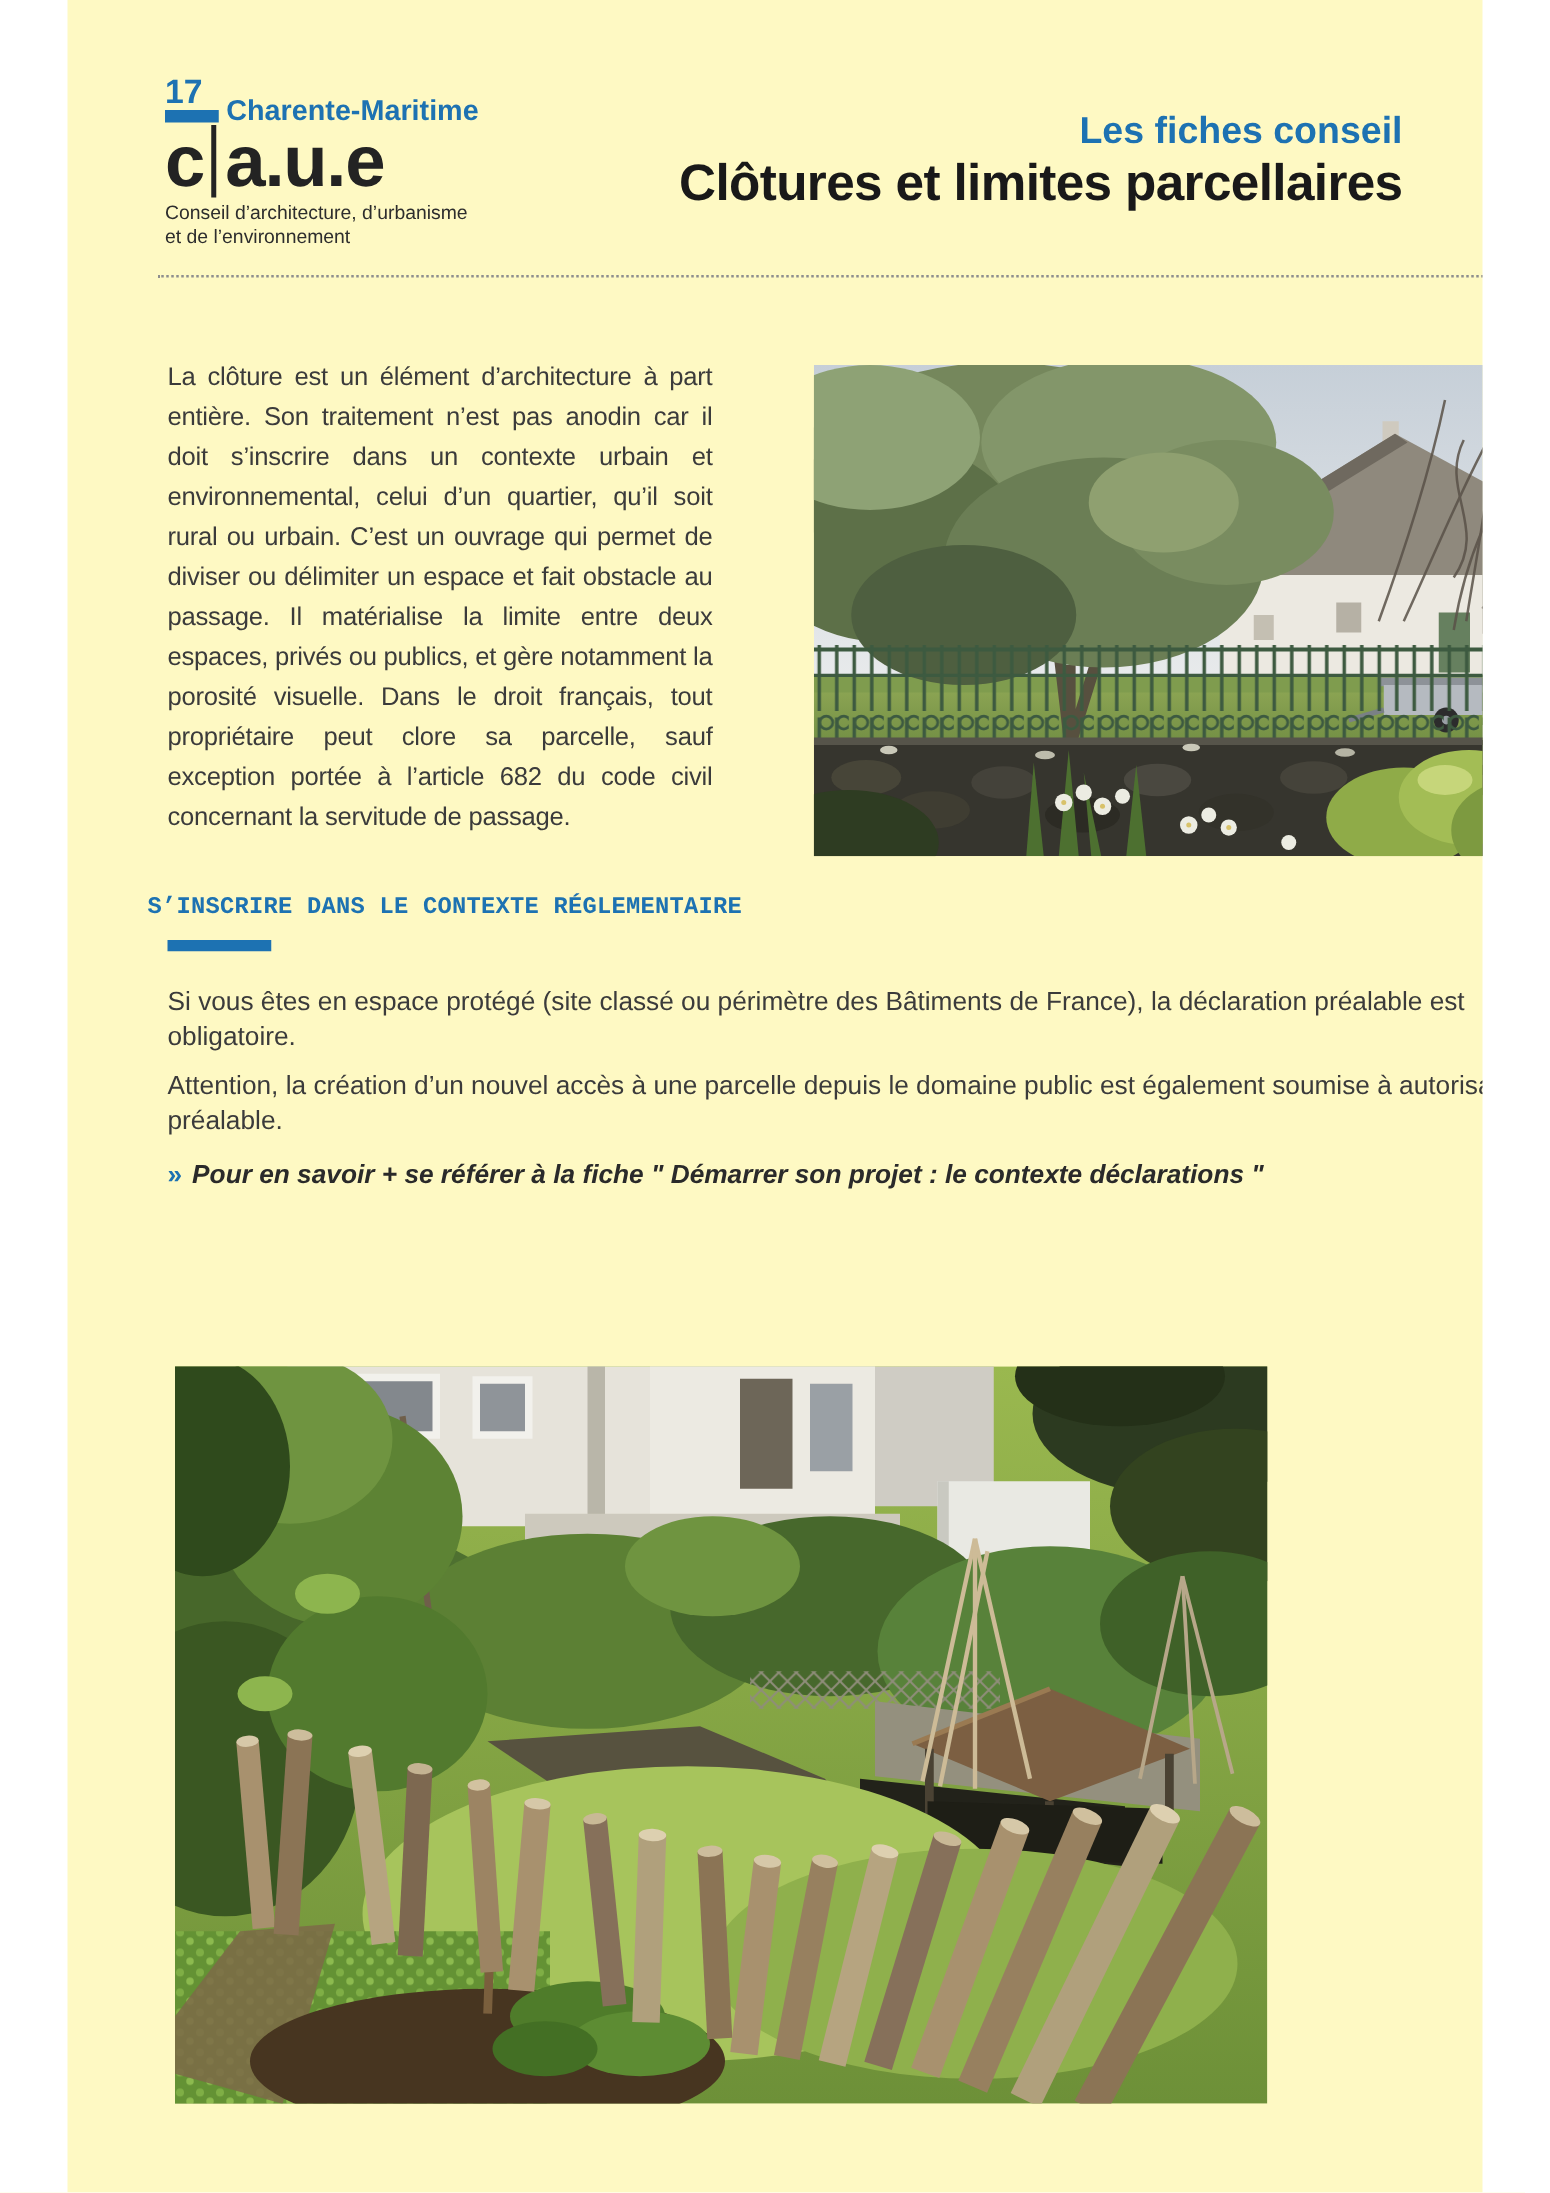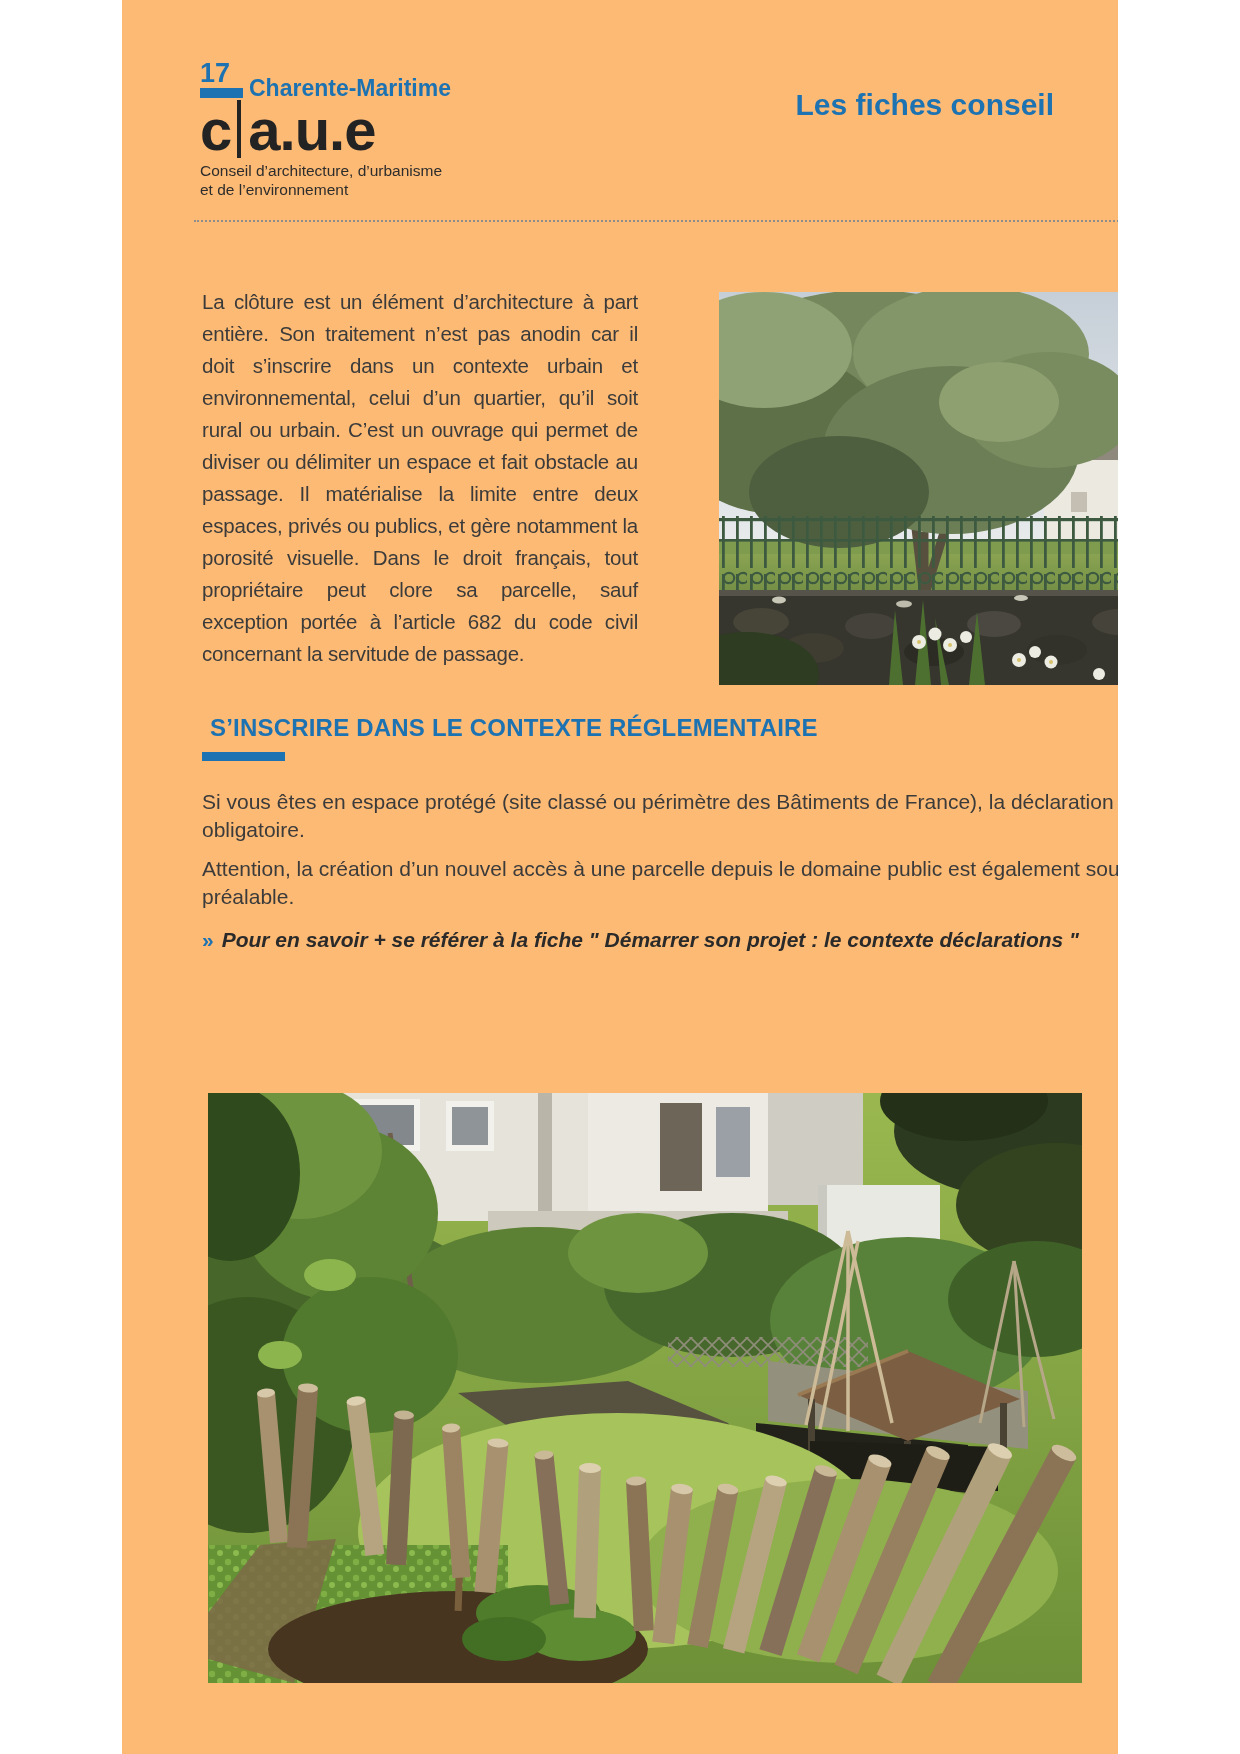--- a/index.html
+++ b/index.html
@@ -6,22 +6,22 @@
     --accent-blue:#1d72b2;
     --logo-black:#232323;
     --title-black:#191919;
     --body-text:#3b3b3b;
     --dot-gray:#8e8e8e;
   }
   *{margin:0;padding:0;box-sizing:border-box;}
   html,body{background:#ffffff;}
   body{font-family:"Liberation Sans",sans-serif;}
   .page{
-    position:relative;width:996px;height:1754px;margin:0 auto;
-    background:#fdba74;overflow:hidden;
+    position:relative;width:1132px;height:1754px;margin:0 auto;
+    background:#fef9c3;overflow:hidden;
   }
   
   .logo{position:absolute;left:78px;top:60px;}
   .logo-top{display:flex;align-items:flex-end;gap:6px;}
   .dept{display:flex;flex-direction:column;align-items:flex-start;}
   .dept-num{color:var(--accent-blue);font-size:27px;font-weight:700;line-height:26px;}
   .dept-bar{display:block;width:43px;height:10px;background:var(--accent-blue);margin-top:2px;}
   .region{color:var(--accent-blue);font-size:23px;font-weight:700;line-height:22px;margin-bottom:-1px;}
   .acronym{display:flex;align-items:flex-end;margin-top:2px;color:var(--logo-black);
     font-size:58px;font-weight:700;letter-spacing:-1px;line-height:56px;}
@@ -33,22 +33,22 @@
   .page-title{color:var(--title-black);font-size:41px;font-weight:700;line-height:48px;letter-spacing:-0.5px;}
   .dotted-rule{position:absolute;left:72px;top:220px;width:1096px;height:0;
     border-top:2.5px dotted var(--dot-gray);}
   
   .intro-text{position:absolute;left:80px;top:286px;width:436px;
     color:var(--body-text);font-size:20.5px;line-height:32px;letter-spacing:-0.2px;
     text-align:justify;}
   .photo1{position:absolute;left:597px;top:292px;width:581px;height:393px;overflow:hidden;}
   .photo1 svg{display:block;width:100%;height:100%;}
   
-  .reg-heading{position:absolute;left:88px;top:714px;color:var(--accent-blue);
-    font-size:24px;font-weight:700;letter-spacing:0.2px;}
+  .reg-heading{position:absolute;left:64px;top:714px;color:var(--accent-blue);
+    font-size:19px;font-weight:700;letter-spacing:0.2px;font-family:Liberation Mono, monospace;}
   .reg-heading-bar{position:absolute;left:80px;top:752px;width:83px;height:9px;background:var(--accent-blue);}
   .reg-body{position:absolute;left:80px;top:788px;width:1098px;color:var(--body-text);}
   .reg-body p{font-size:21px;line-height:28px;margin-bottom:11px;}
   .reg-note{margin-top:15px;font-size:21px;font-weight:700;font-style:italic;color:#2a2a2a;}
   .reg-note .chev{color:var(--accent-blue);font-style:normal;margin-right:8px;}
   
   .photo2{position:absolute;left:86px;top:1093px;width:874px;height:590px;overflow:hidden;}
   .photo2 svg{display:block;width:100%;height:100%;}
 </style>
 </head>
@@ -71,20 +71,21 @@
         <span>a.u.e</span>
       </div>
       <div class="tagline">
         <div>Conseil d’architecture, d’urbanisme</div>
         <div>et de l’environnement</div>
       </div>
     </div>
 
     <div class="titles">
       <div class="collection">Les fiches conseil</div>
+      <h1 class="page-title">Clôtures et limites parcellaires</h1>
     </div>
   </header>
 
   <div class="dotted-rule"></div>
 
   <p class="intro-text">La clôture est un élément d’architecture à part entière. Son traitement n’est pas anodin car il doit s’inscrire dans un contexte urbain et environnemental, celui d’un quartier, qu’il soit rural ou urbain. C’est un ouvrage qui permet de diviser ou délimiter un espace et fait obstacle au passage. Il matérialise la limite entre deux espaces, privés ou publics, et gère notamment la porosité visuelle. Dans le droit français, tout propriétaire peut clore sa parcelle, sauf exception portée à l’article 682 du code civil concernant la servitude de passage.</p>
 
   <figure class="photo1">
     <svg viewBox="0 0 581 393" preserveAspectRatio="none" aria-hidden="true">
       <defs>

